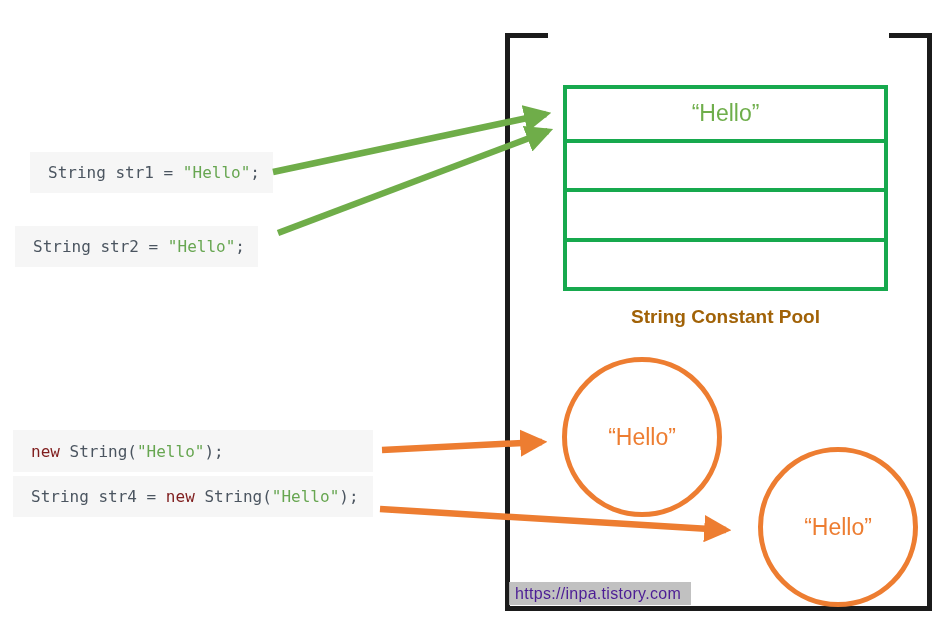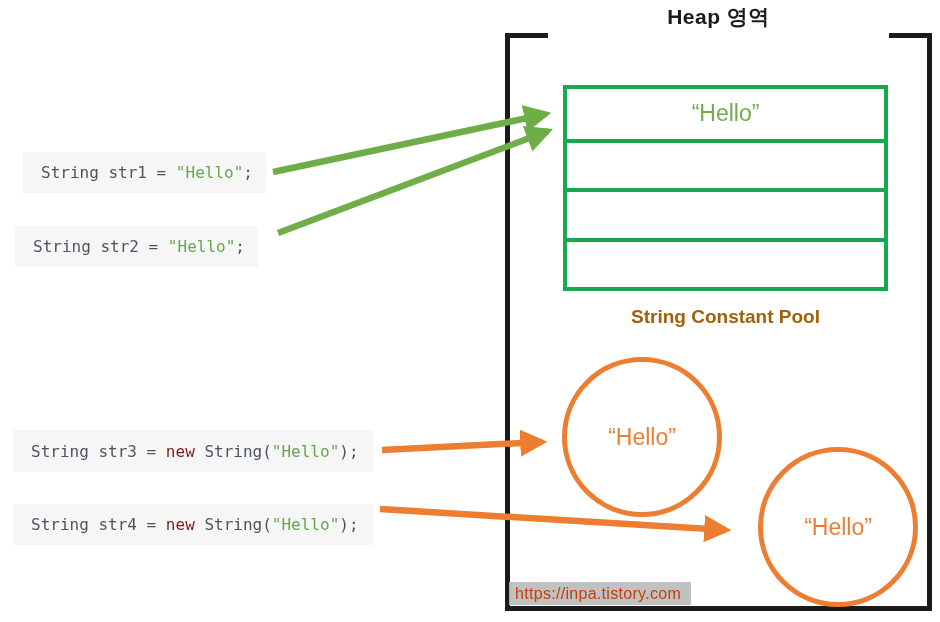--- a/index.html
+++ b/index.html
@@ -39,53 +39,52 @@
   
   .code-box {
     position:absolute; background:#f6f6f6; box-sizing:border-box;
     font-family:"DejaVu Sans Mono", monospace; font-size:16px;
     display:flex; align-items:center; padding-left:18px; white-space:pre;
     color:#4b5560; font-weight:500;
   }
   .code-box .c-plain { color:#4b5560; }
   .code-box .c-str   { color:#67a651; }
   .code-box .c-kw    { color:#7f1d1d; }
-  #code1 { left:23px; top:152px; width:243px; height:41px; }
+  #code1 { left:30px; top:152px; width:243px; height:41px; }
   #code2 { left:15px; top:226px; width:243px; height:41px; }
   #code3 { left:13px; top:430px; width:360px; height:42px; }
-  #code4 { left:13px; top:504px; width:360px; height:41px; }
+  #code4 { left:13px; top:476px; width:360px; height:41px; }
 
   
   .heap-circle {
     position:absolute; width:160px; height:160px; border-radius:50%;
     border:5px solid #ed7d31; box-sizing:border-box;
     display:flex; align-items:center; justify-content:center;
     background:#ffffff;
   }
   #circle1 { left:562px; top:357px; }
   #circle2 { left:758px; top:447px; }
   .heap-circle .cell-text { font-size:23px; color:#ed7d31; }
 
   
   .arrows { position:absolute; left:0; top:0; width:940px; height:622px; pointer-events:none; }
 
   
   .watermark {
     position:absolute; left:509px; top:582px; height:23px;
-    background:rgba(186,186,186,0.9); color:#c2410c;
+    background:rgba(186,186,186,0.9); color:#4c1d95;
     font-size:16px; line-height:23px; padding:0 10px 0 6px;
     letter-spacing:0.3px;
   }
 </style>
 </head>
 <body>
 
 <div class="canvas">
 
-  <div class="heap-title">Heap 영역</div>
   <div class="heap-box">
     <div class="top-gap"></div>
   </div>
 
   <div class="pool-table">
     <div class="pool-row">
       <span class="cell-text">“Hello”</span>
     </div>
     <div class="pool-row">
       <span class="cell-text"></span>
@@ -99,21 +98,21 @@
   </div>
   <div class="pool-label">String Constant Pool</div>
 
   <div class="code-box" id="code1">
     <span class="c-plain">String str1 = </span><span class="c-kw"></span><span class="c-plain"></span><span class="c-str">"Hello"</span><span class="c-plain">;</span>
   </div>
   <div class="code-box" id="code2">
     <span class="c-plain">String str2 = </span><span class="c-kw"></span><span class="c-plain"></span><span class="c-str">"Hello"</span><span class="c-plain">;</span>
   </div>
   <div class="code-box" id="code3">
-    <span class="c-plain">String str3 = </span><span class="c-kw">new</span><span class="c-plain"> String(</span><span class="c-str">"Hello"</span><span class="c-plain">);</span>
+    <span class="c-kw">new</span><span class="c-plain"> String(</span><span class="c-str">"Hello"</span><span class="c-plain">);</span>
   </div>
   <div class="code-box" id="code4">
     <span class="c-plain">String str4 = </span><span class="c-kw">new</span><span class="c-plain"> String(</span><span class="c-str">"Hello"</span><span class="c-plain">);</span>
   </div>
 
   <div class="heap-circle" id="circle1">
     <span class="cell-text">“Hello”</span>
   </div>
   <div class="heap-circle" id="circle2">
     <span class="cell-text">“Hello”</span>

